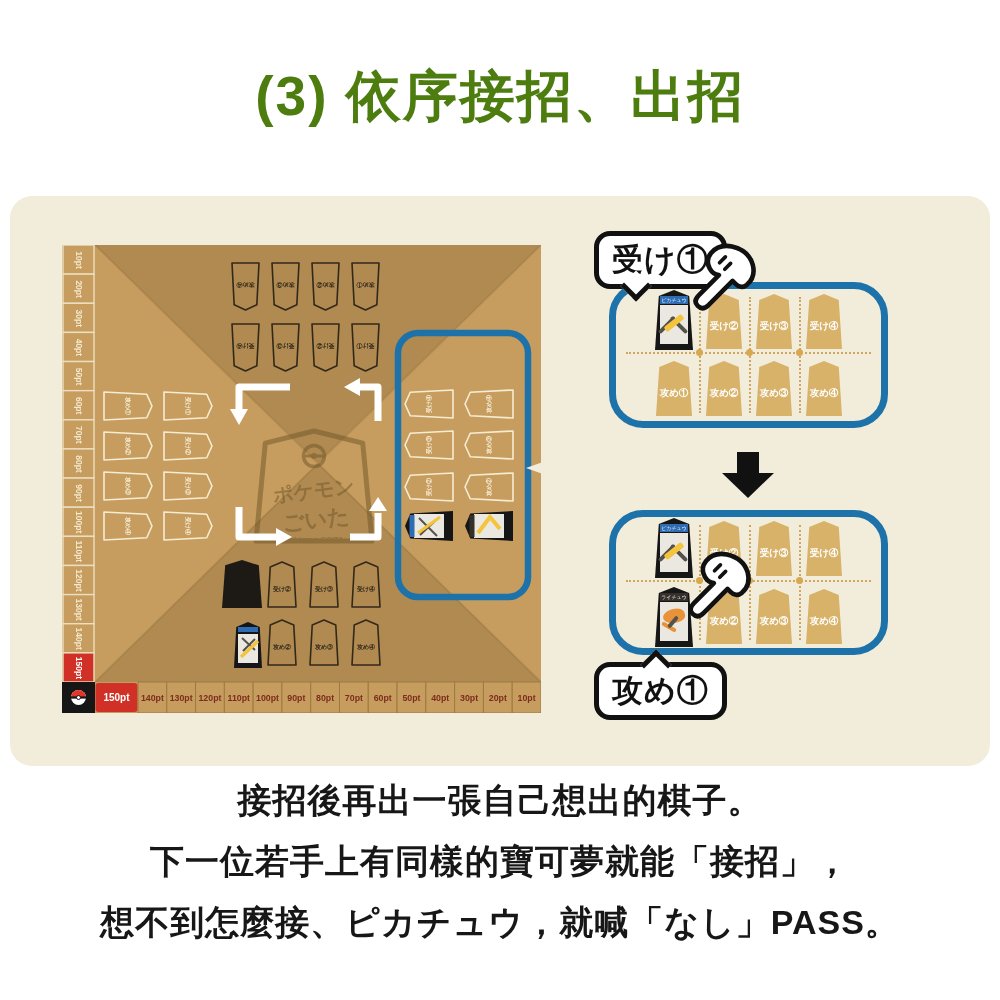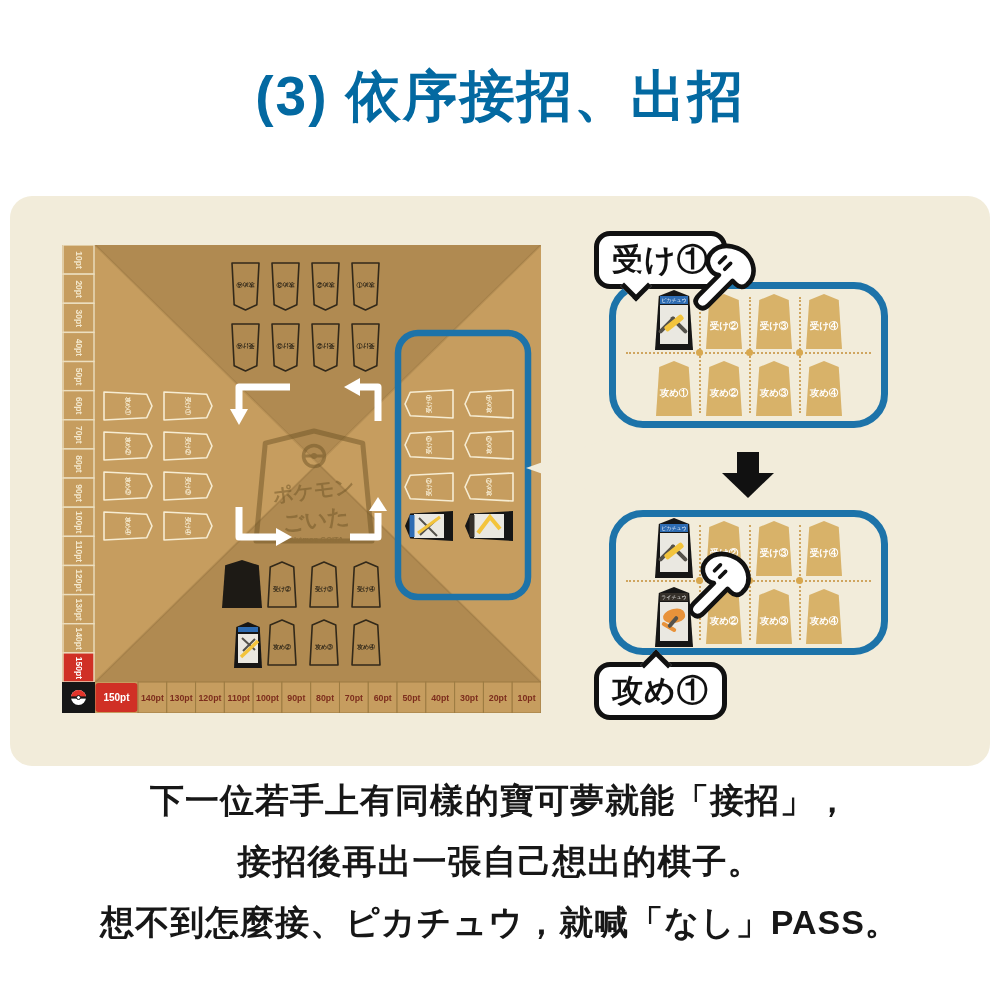--- a/index.html
+++ b/index.html
@@ -1,19 +1,19 @@
 <!DOCTYPE html>
 <html><head>
 <meta charset="utf-8">
 <style>
   html,body{margin:0;padding:0;background:#fff;}
   .stage{position:relative;width:1000px;height:1000px;background:#ffffff;overflow:hidden;
          font-family:"Liberation Sans",sans-serif;}
   .title{position:absolute;top:60px;left:0;width:100%;text-align:center;
-         font-size:55px;font-weight:700;color:#0369a1;letter-spacing:2px;}
+         font-size:55px;font-weight:700;color:#4d7c0f;letter-spacing:2px;}
   .container{position:absolute;left:10px;top:196px;width:980px;height:570px;
          background:#f2ecda;border-radius:22px;}
   #board-svg{position:absolute;left:62px;top:245px;}
   #board-svg text{font-family:"Liberation Sans",sans-serif;}
   .wedge{position:absolute;left:524px;top:430px;}
   .panel{position:absolute;border:7px solid #1d73a9;border-radius:34px;}
   #panel1{left:609px;top:282px;width:265px;height:132px;}
   #panel2{left:609px;top:510px;width:265px;height:131px;}
   .pslot{position:absolute;width:36px;height:55px;
          clip-path:polygon(50% 0%,91% 11%,100% 100%,0% 100%,9% 11%);
@@ -295,18 +295,18 @@
       <path d="M60,55 L60,64 M69,56 L69,65" stroke="#111" stroke-width="4" fill="none" stroke-linecap="round"></path>
     </svg>
   </div>
 
   <div class="down-arrow">
     <div class="stem"></div>
     <div class="head"></div>
   </div>
 
   <div class="caption">
+    <div>接招後再出一張自己想出的棋子。</div>
     <div>下一位若手上有同樣的寶可夢就能「接招」，</div>
-    <div>接招後再出一張自己想出的棋子。</div>
     <div>想不到怎麼接、ピカチュウ，就喊「なし」PASS。</div>
   </div>
 
 </div>
 
 </body></html>

